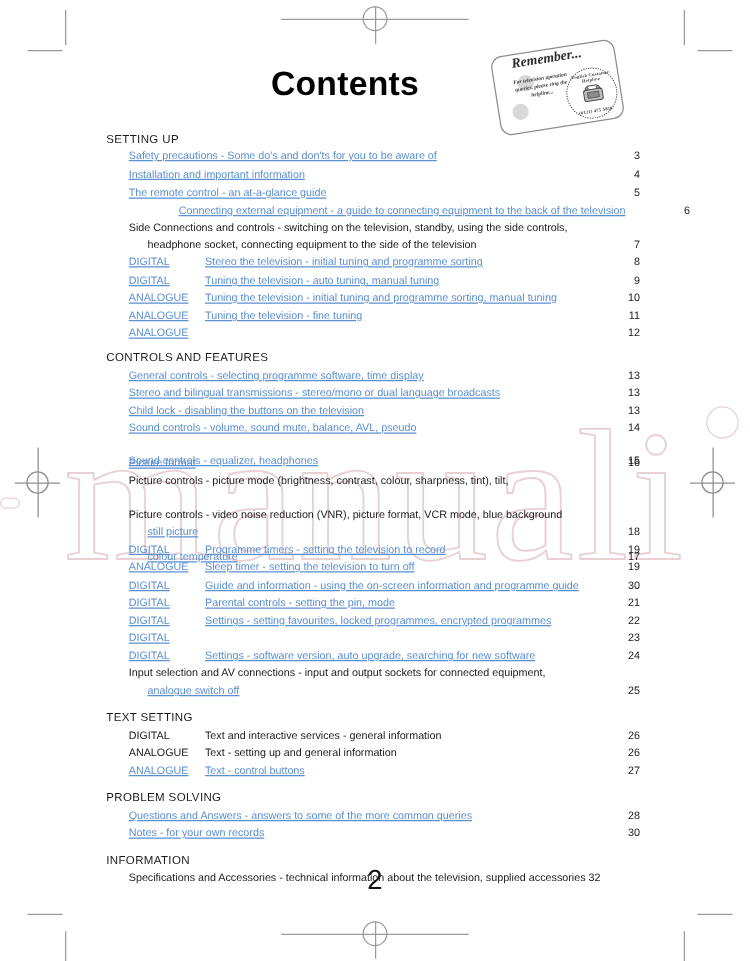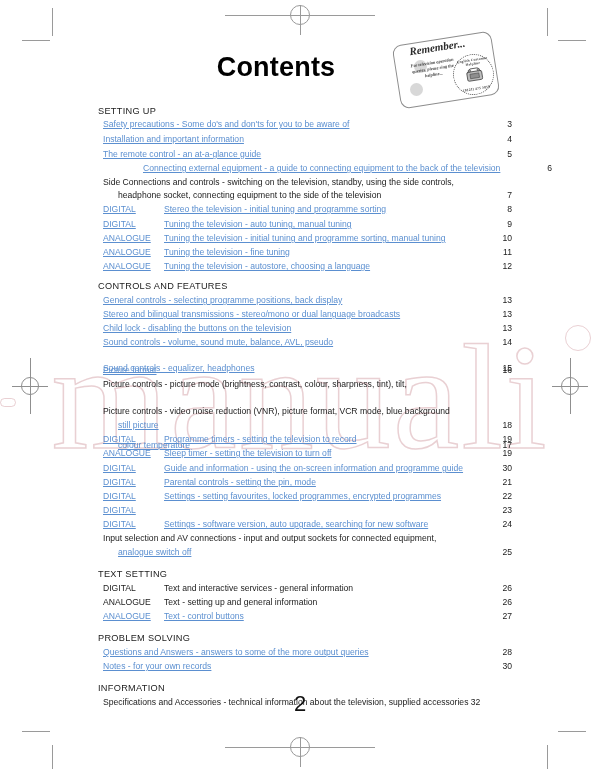--- a/index.html
+++ b/index.html
@@ -232,21 +232,20 @@
     width: 600px;
     z-index: 2;
   }
   .section-head {
     position: absolute;
     left: 85px;
     font-size: 9.2px;
     letter-spacing: 0.3px;
     color: #1b1b1b;
     white-space: nowrap;
-    margin-left: 13px;
   }
   .row {
     position: absolute;
     left: 0;
     width: 545px;
     height: 14px;
     font-size: 8.6px;
     color: #1b1b1b;
   }
   .kind {
@@ -372,26 +371,25 @@
       <span class="desc col-b lnk">Tuning the television - initial tuning and programme sorting, manual tuning</span>
       <span class="pageno">10</span>
     </div>
     <div class="row" style="top: 247px;">
       <span class="kind lnk">ANALOGUE</span>
       <span class="desc col-b lnk">Tuning the television - fine tuning</span>
       <span class="pageno">11</span>
     </div>
     <div class="row" style="top: 261px;">
       <span class="kind lnk">ANALOGUE</span>
-      <span class="desc col-b lnk">Tuning the television - autostore, choosing a language</span>
       <span class="pageno">12</span>
     </div>
     <div class="section-head" style="top: 281px;">CONTROLS AND FEATURES</div>
     <div class="row" style="top: 295px;">
-      <span class="desc col-a lnk">General controls - selecting programme positions, back display</span>
+      <span class="desc col-a lnk">General controls - selecting programme software, time display</span>
       <span class="pageno">13</span>
     </div>
     <div class="row" style="top: 309px;">
       <span class="desc col-a lnk">Stereo and bilingual transmissions - stereo/mono or dual language broadcasts</span>
       <span class="pageno">13</span>
     </div>
     <div class="row" style="top: 323px;">
       <span class="desc col-a lnk">Child lock - disabling the buttons on the television</span>
       <span class="pageno">13</span>
     </div>
@@ -473,21 +471,21 @@
       <span class="desc col-b plain">Text - setting up and general information</span>
       <span class="pageno">26</span>
     </div>
     <div class="row" style="top: 611px;">
       <span class="kind lnk">ANALOGUE</span>
       <span class="desc col-b lnk">Text - control buttons</span>
       <span class="pageno">27</span>
     </div>
     <div class="section-head" style="top: 633px;">PROBLEM SOLVING</div>
     <div class="row" style="top: 647px;">
-      <span class="desc col-a lnk">Questions and Answers - answers to some of the more output queries</span>
+      <span class="desc col-a lnk">Questions and Answers - answers to some of the more common queries</span>
       <span class="pageno">28</span>
     </div>
     <div class="row" style="top: 661px;">
       <span class="desc col-a lnk">Notes - for your own records</span>
       <span class="pageno">30</span>
     </div>
     <div class="section-head" style="top: 683px;">INFORMATION</div>
     <div class="row" style="top: 697px;">
       <span class="desc col-a plain">Specifications and Accessories - technical information about the television, supplied accessories 32</span>
     </div>

